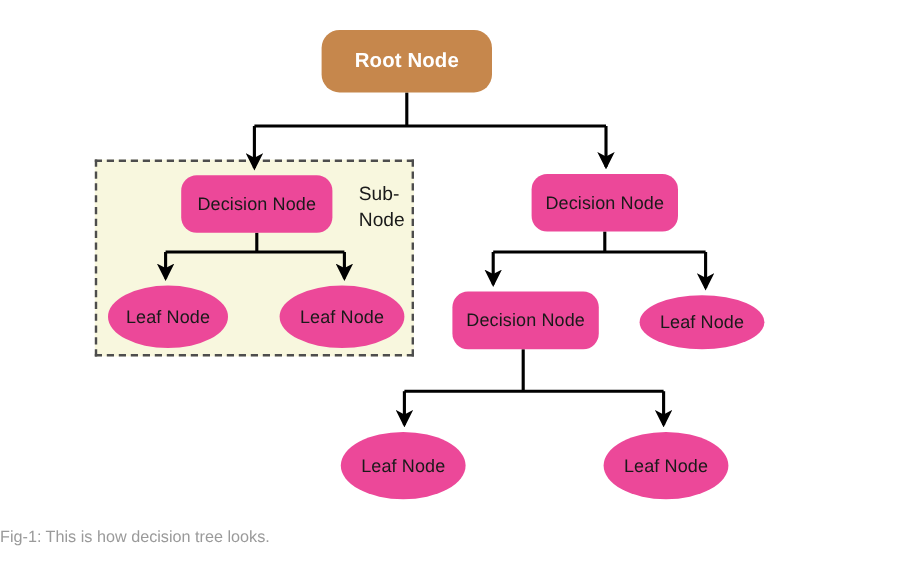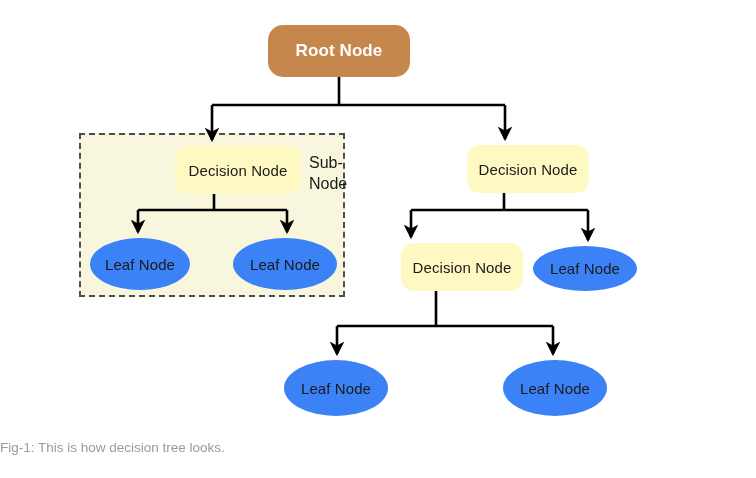--- a/index.html
+++ b/index.html
@@ -42,31 +42,30 @@
     white-space: nowrap;
   }
   .node.root {
     background: #C6874C;
     border-radius: 15px;
     color: #ffffff;
     font-weight: bold;
     font-size: 17px;
   }
   .node.decision {
-    background: #fef9c3;
+    background: #ec4899;
     border-radius: 13px;
-    margin-left: 24px;
   }
   .node.leaf {
-    background: #3b82f6;
+    background: #ec4899;
     border-radius: 50%;
   }
   .subtree-label {
     position: absolute;
-    left: 309px; top: 152px;
+    left: 299px; top: 152px;
     z-index: 3;
     font-size: 16px;
     line-height: 21px;
     color: #1a1a1a;
   }
   .subtree-label span { display: block; }
   .caption {
     position: absolute;
     left: 0; top: 440px;
     width: 745px;

